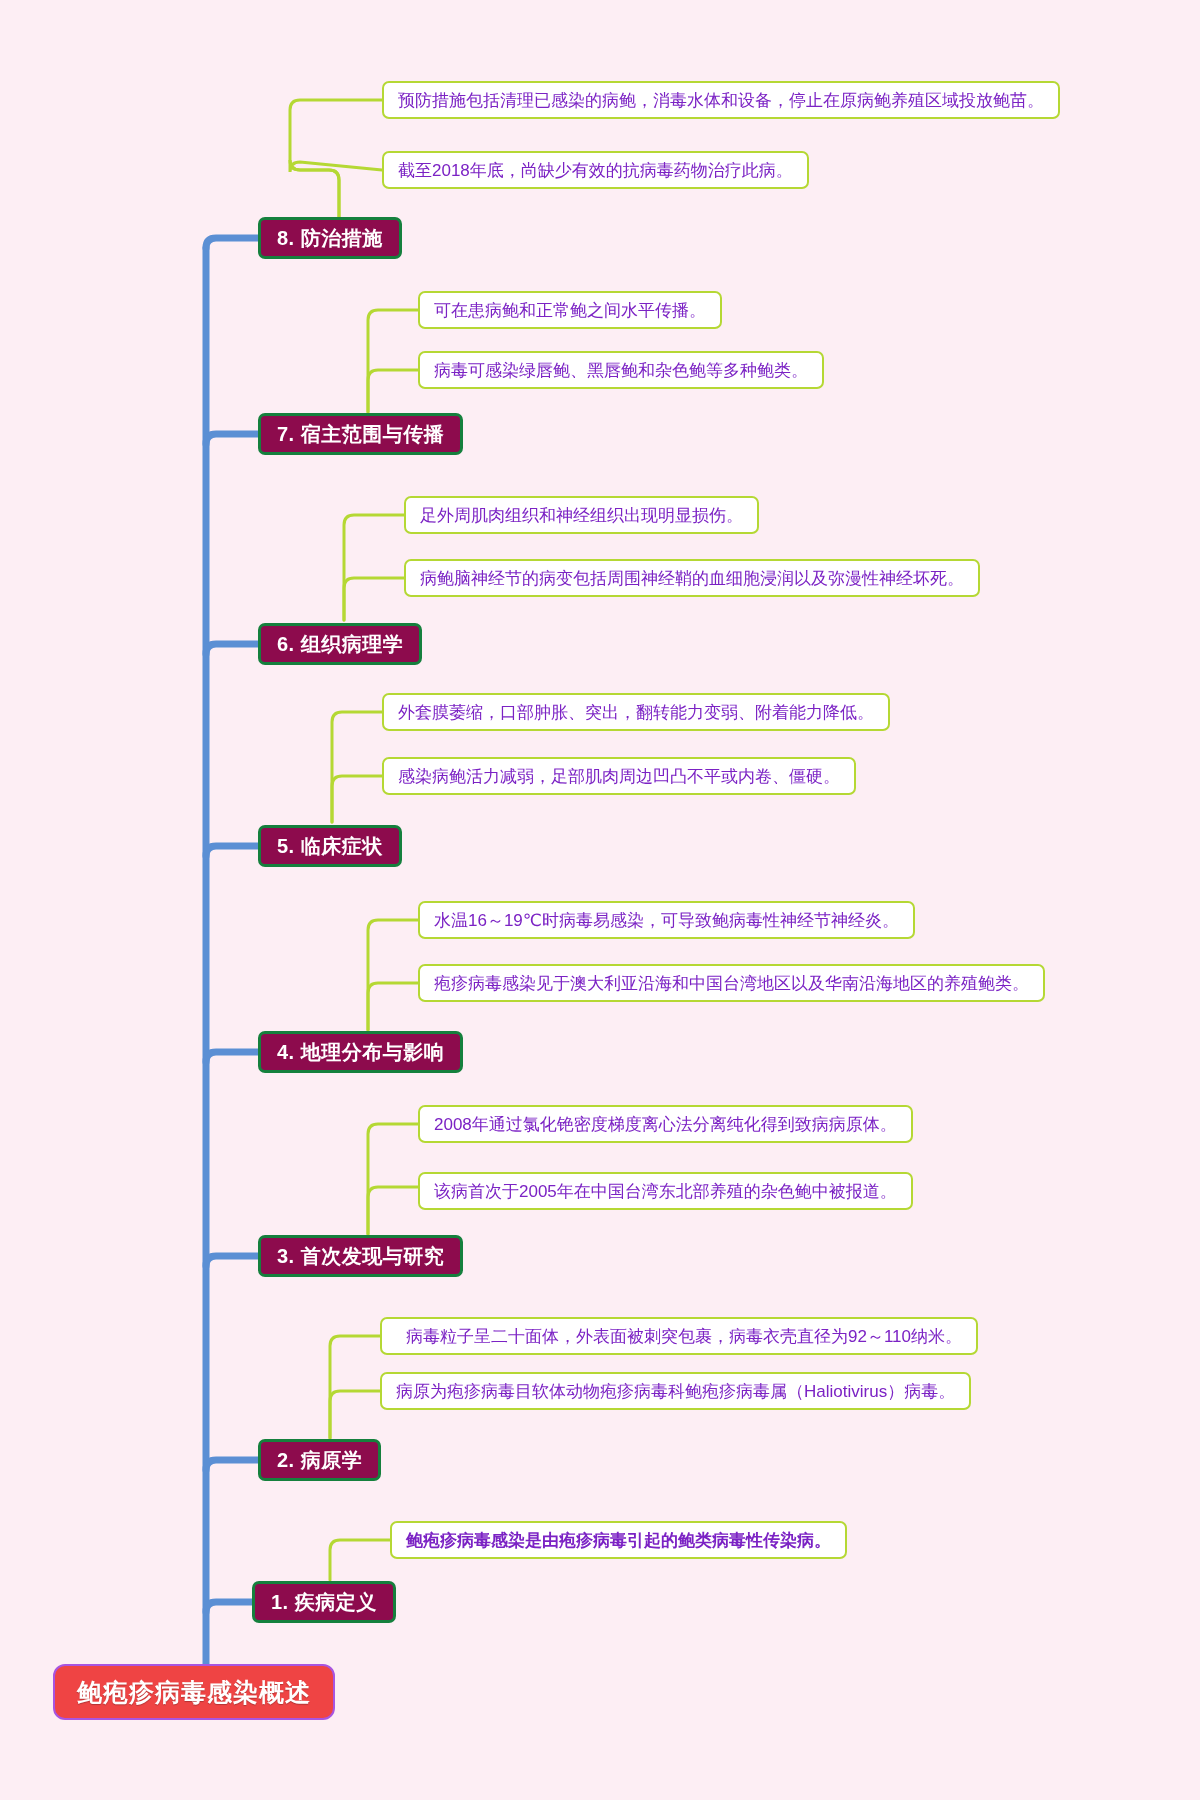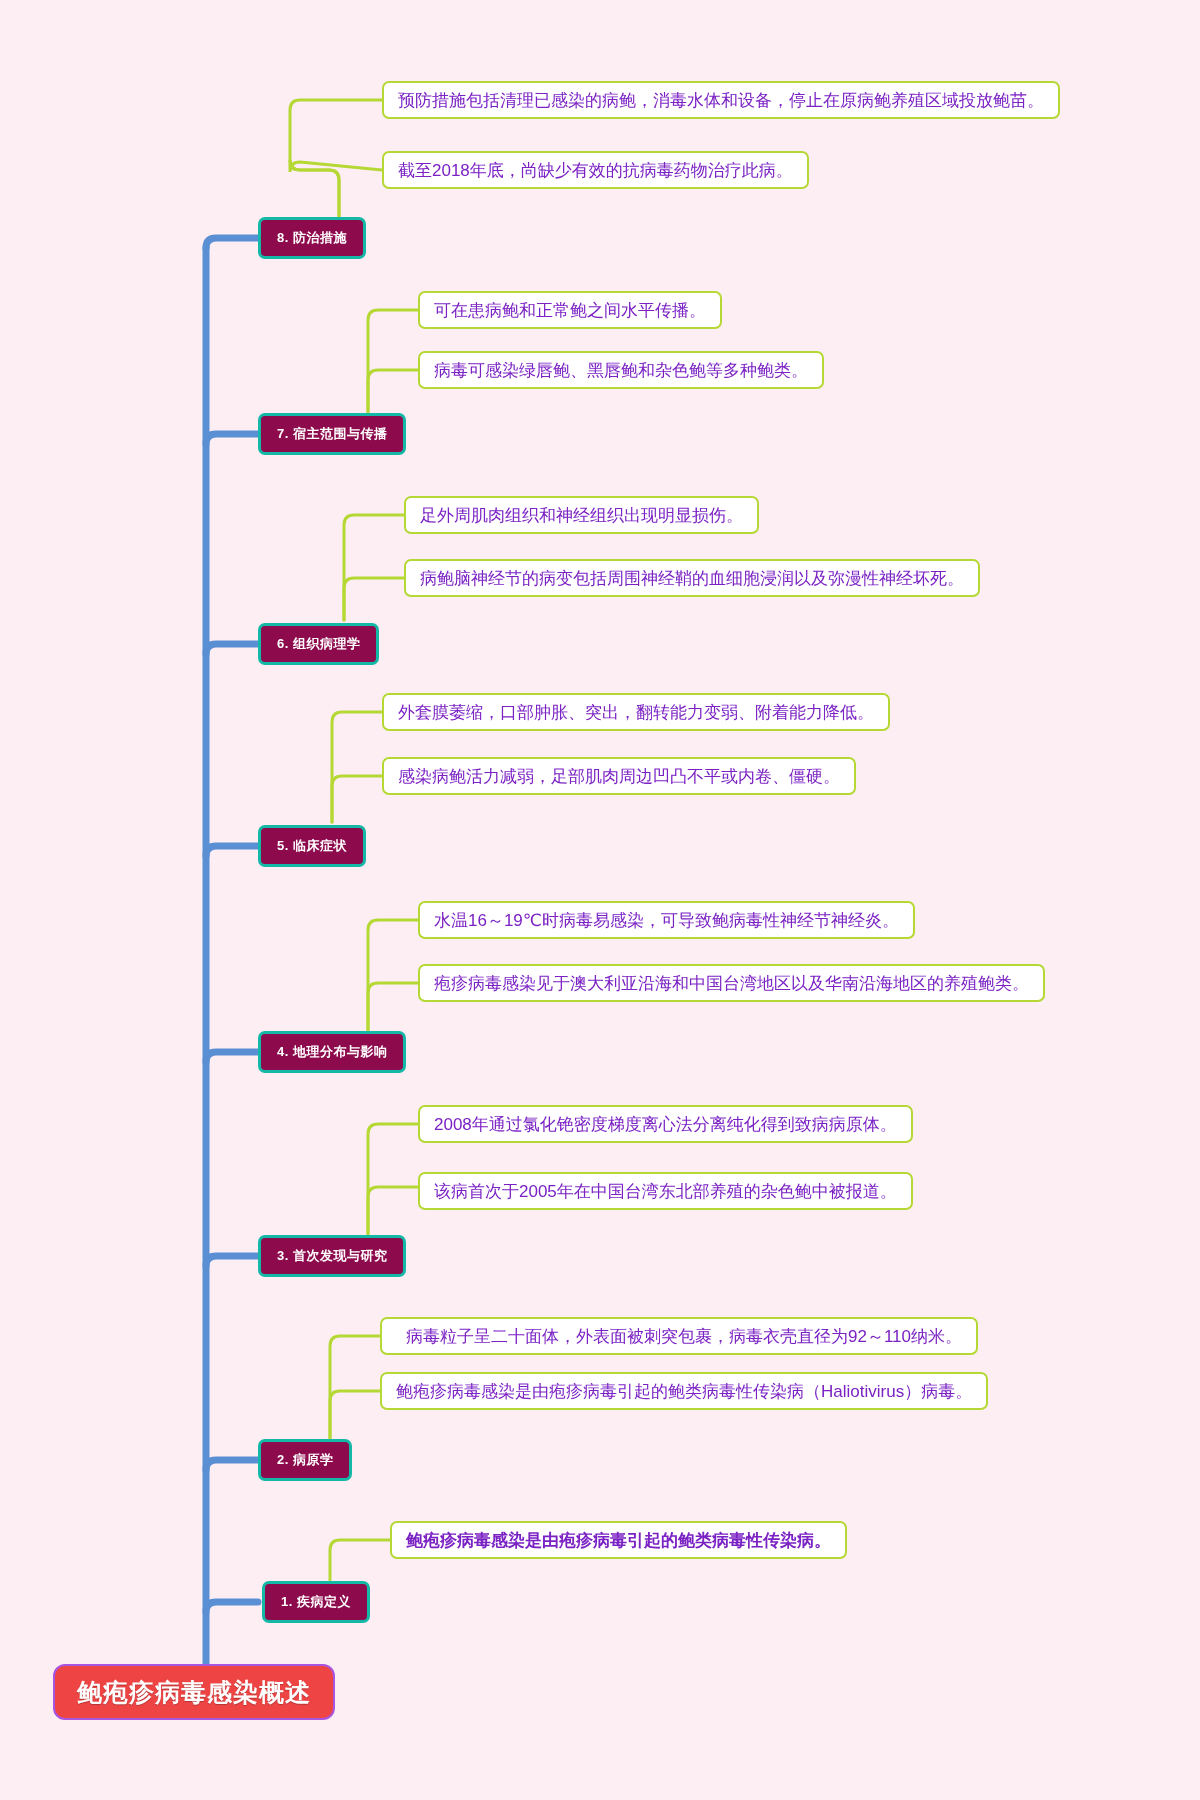--- a/index.html
+++ b/index.html
@@ -44,24 +44,24 @@
     z-index: 4;
   }
 
   
   .branch-node {
     position: absolute;
     display: flex;
     align-items: center;
     justify-content: center;
     background: #8d0b4d;
-    border: 3px solid #14b8a6;
+    border: 3px solid #15803d;
     border-radius: 7px;
     color: #ffffff;
-    font-size: 13px;
+    font-size: 20px;
     font-weight: bold;
     letter-spacing: 0.5px;
     padding: 0 16px;
     white-space: nowrap;
     height: 42px;
     z-index: 3;
   }
 
   
   .leaf-node {
@@ -199,30 +199,30 @@
     <span>该病首次于2005年在中国台湾东北部养殖的杂色鲍中被报道。</span>
   </div>
   <div class="branch-node" style="left:258px; top:1235px;">
     <span>3. 首次发现与研究</span>
   </div>
 
   <div class="leaf-node" style="left:380px; top:1317px;padding-left:24px;">
     <span>病毒粒子呈二十面体，外表面被刺突包裹，病毒衣壳直径为92～110纳米。</span>
   </div>
   <div class="leaf-node" style="left:380px; top:1372px;">
-    <span>鲍疱疹病毒感染是由疱疹病毒引起的鲍类病毒性传染病（Haliotivirus）病毒。</span>
+    <span>病原为疱疹病毒目软体动物疱疹病毒科鲍疱疹病毒属（Haliotivirus）病毒。</span>
   </div>
   <div class="branch-node" style="left:258px; top:1439px;">
     <span>2. 病原学</span>
   </div>
 
   <div class="leaf-node" style="left:390px; top:1521px;font-weight:bold;">
     <span>鲍疱疹病毒感染是由疱疹病毒引起的鲍类病毒性传染病。</span>
   </div>
-  <div class="branch-node" style="left:262px; top:1581px;justify-content:center;">
+  <div class="branch-node" style="left:252px; top:1581px;justify-content:center;">
     <span>1. 疾病定义</span>
   </div>
 
   <div class="root-node" style="left:53px; top:1664px; height:56px;">
     <span>鲍疱疹病毒感染概述</span>
   </div>
 
 </div>
 
 </body></html>

